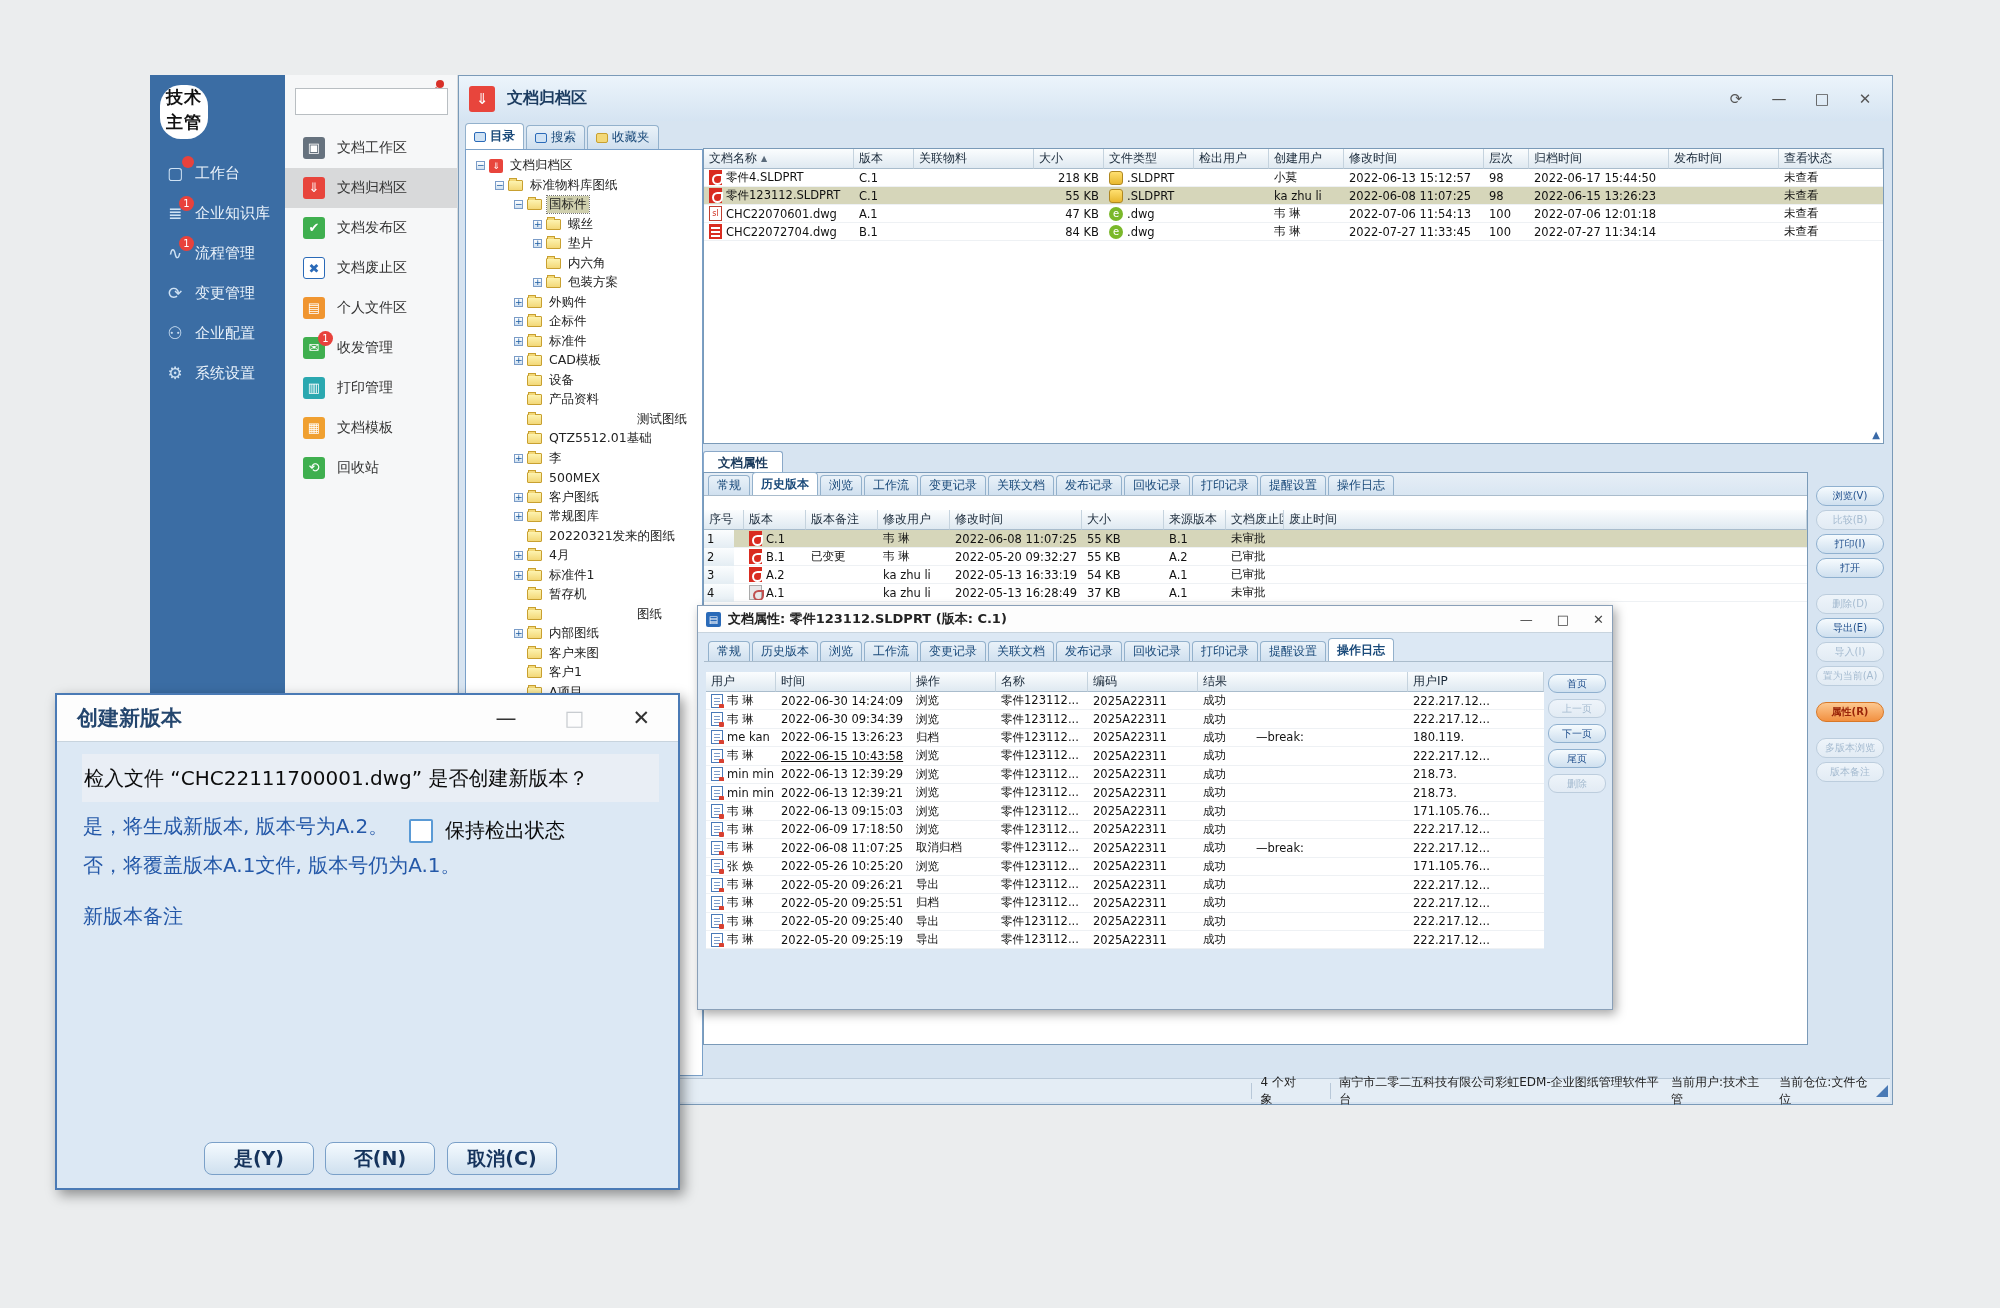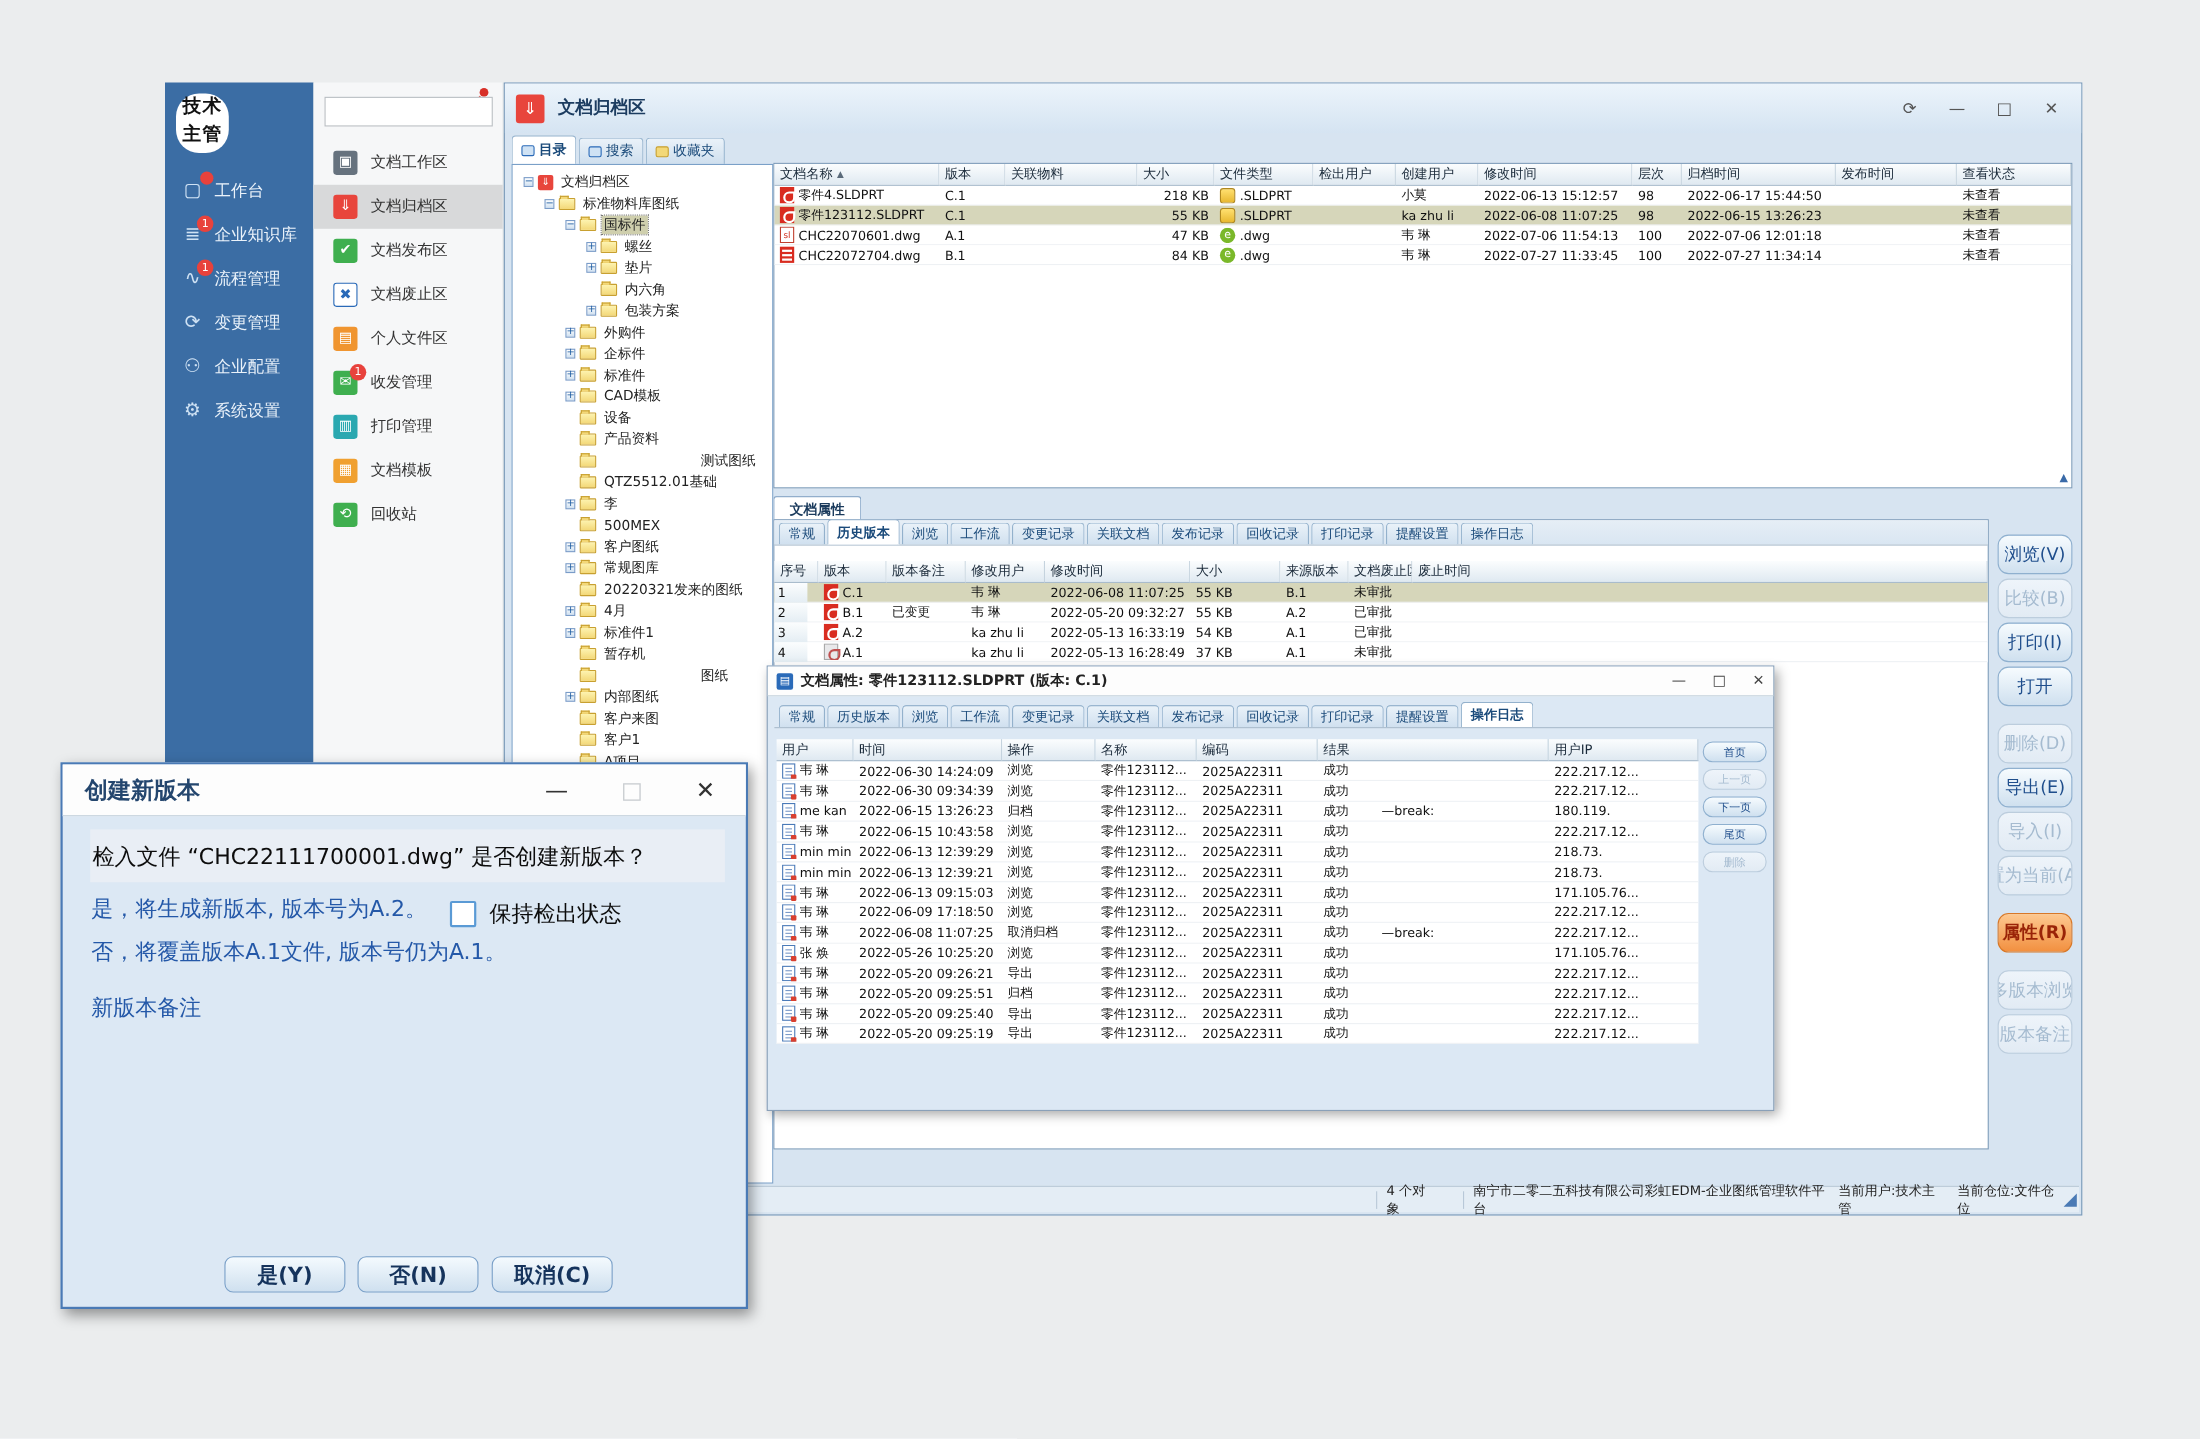--- a/index.html
+++ b/index.html
@@ -80,22 +80,22 @@
   .props-area { position:absolute; left:244px; top:374px; width:1181px; height:672px; }
   .propsbox { position:absolute; left:0; top:22px; width:1105px; height:573px; background:#fff; border:1px solid #7a9ab8; }
   .subtabs { display:flex; gap:2px; height:23px; align-items:flex-end; padding-left:4px;
              background:linear-gradient(#e6eef6,#d9e6f2); border-bottom:1px solid #aabccc; }
   .stab { height:20px; padding:0 8px; display:flex; align-items:center; font-size:12px; color:#1a4a7a;
           border:1px solid #93b1cc; border-bottom:none; border-radius:4px 4px 0 0;
           background:linear-gradient(#eaf2f9,#d0e0ef); }
   .stab.sel { background:#fff; height:23px; font-weight:bold; }
   .histwrap { margin:14px 0 0 0; }
   .btncol { position:absolute; left:1113px; top:36px; width:68px; display:flex; flex-direction:column; gap:4px; }
-  .btn { height:36px; border-radius:10px; border:1px solid #8fb0cf; background:linear-gradient(#f6fbfe,#cfe0ef);
-         color:#1f4e8c; font-size:16px; display:flex; align-items:center; justify-content:center; cursor:pointer; white-space:nowrap; overflow:hidden; }
+  .btn { height:20px; border-radius:10px; border:1px solid #8fb0cf; background:linear-gradient(#f6fbfe,#cfe0ef);
+         color:#1f4e8c; font-size:10px; display:flex; align-items:center; justify-content:center; cursor:pointer; white-space:nowrap; overflow:hidden; }
   .btn.dis { color:#a5bbd0; border-color:#bccddd; background:linear-gradient(#eef4fa,#e2ebf4); cursor:default; }
   .btn.orange { background:linear-gradient(#fdc890,#f29040); border-color:#d87828; color:#9a2408; font-weight:bold; }
   .btn.gap { margin-top:12px; }
 
   
   .statusbar { position:absolute; left:2px; right:2px; bottom:2px; height:24px; background:#e4edf5;
                border-top:1px solid #b8c8d8; display:flex; align-items:center; font-size:12px; color:#222; }
   .sb-sep { width:1px; height:16px; background:#b8c8d8; margin:0 8px; }
   .grip { margin-left:auto; margin-right:2px; width:0; height:0; border-left:12px solid transparent; border-bottom:12px solid #4a7ab5; }
 
@@ -727,21 +727,21 @@
               <span>成功</span>
               <span style="margin-left: 26px;">—break:</span>
             </div>
             <div class="tcell " style="width: 128px; flex: 0 0 128px;">180.119.</div>
           </div>
           <div class="trrow" style="height: 18.4px;">
             <div class="tcell " style="width: 70px; flex: 0 0 70px;">
               <span class="log-ico"></span>
               <span>韦 琳</span>
             </div>
-            <div class="tcell " style="width: 135px; flex: 0 0 135px;">2022-06-15 10:43:58</div>
+            <div class="tcell " style="width: 135px; flex: 0 0 135px; text-decoration: underline;">2022-06-15 10:43:58</div>
             <div class="tcell " style="width: 85px; flex: 0 0 85px;">浏览</div>
             <div class="tcell " style="width: 92px; flex: 0 0 92px;">零件123112...</div>
             <div class="tcell " style="width: 110px; flex: 0 0 110px;">2025A22311</div>
             <div class="tcell " style="width: 210px; flex: 0 0 210px;">
               <span>成功</span>
             </div>
             <div class="tcell " style="width: 128px; flex: 0 0 128px;">222.217.12...</div>
           </div>
           <div class="trrow" style="height: 18.4px;">
             <div class="tcell " style="width: 70px; flex: 0 0 70px;">

